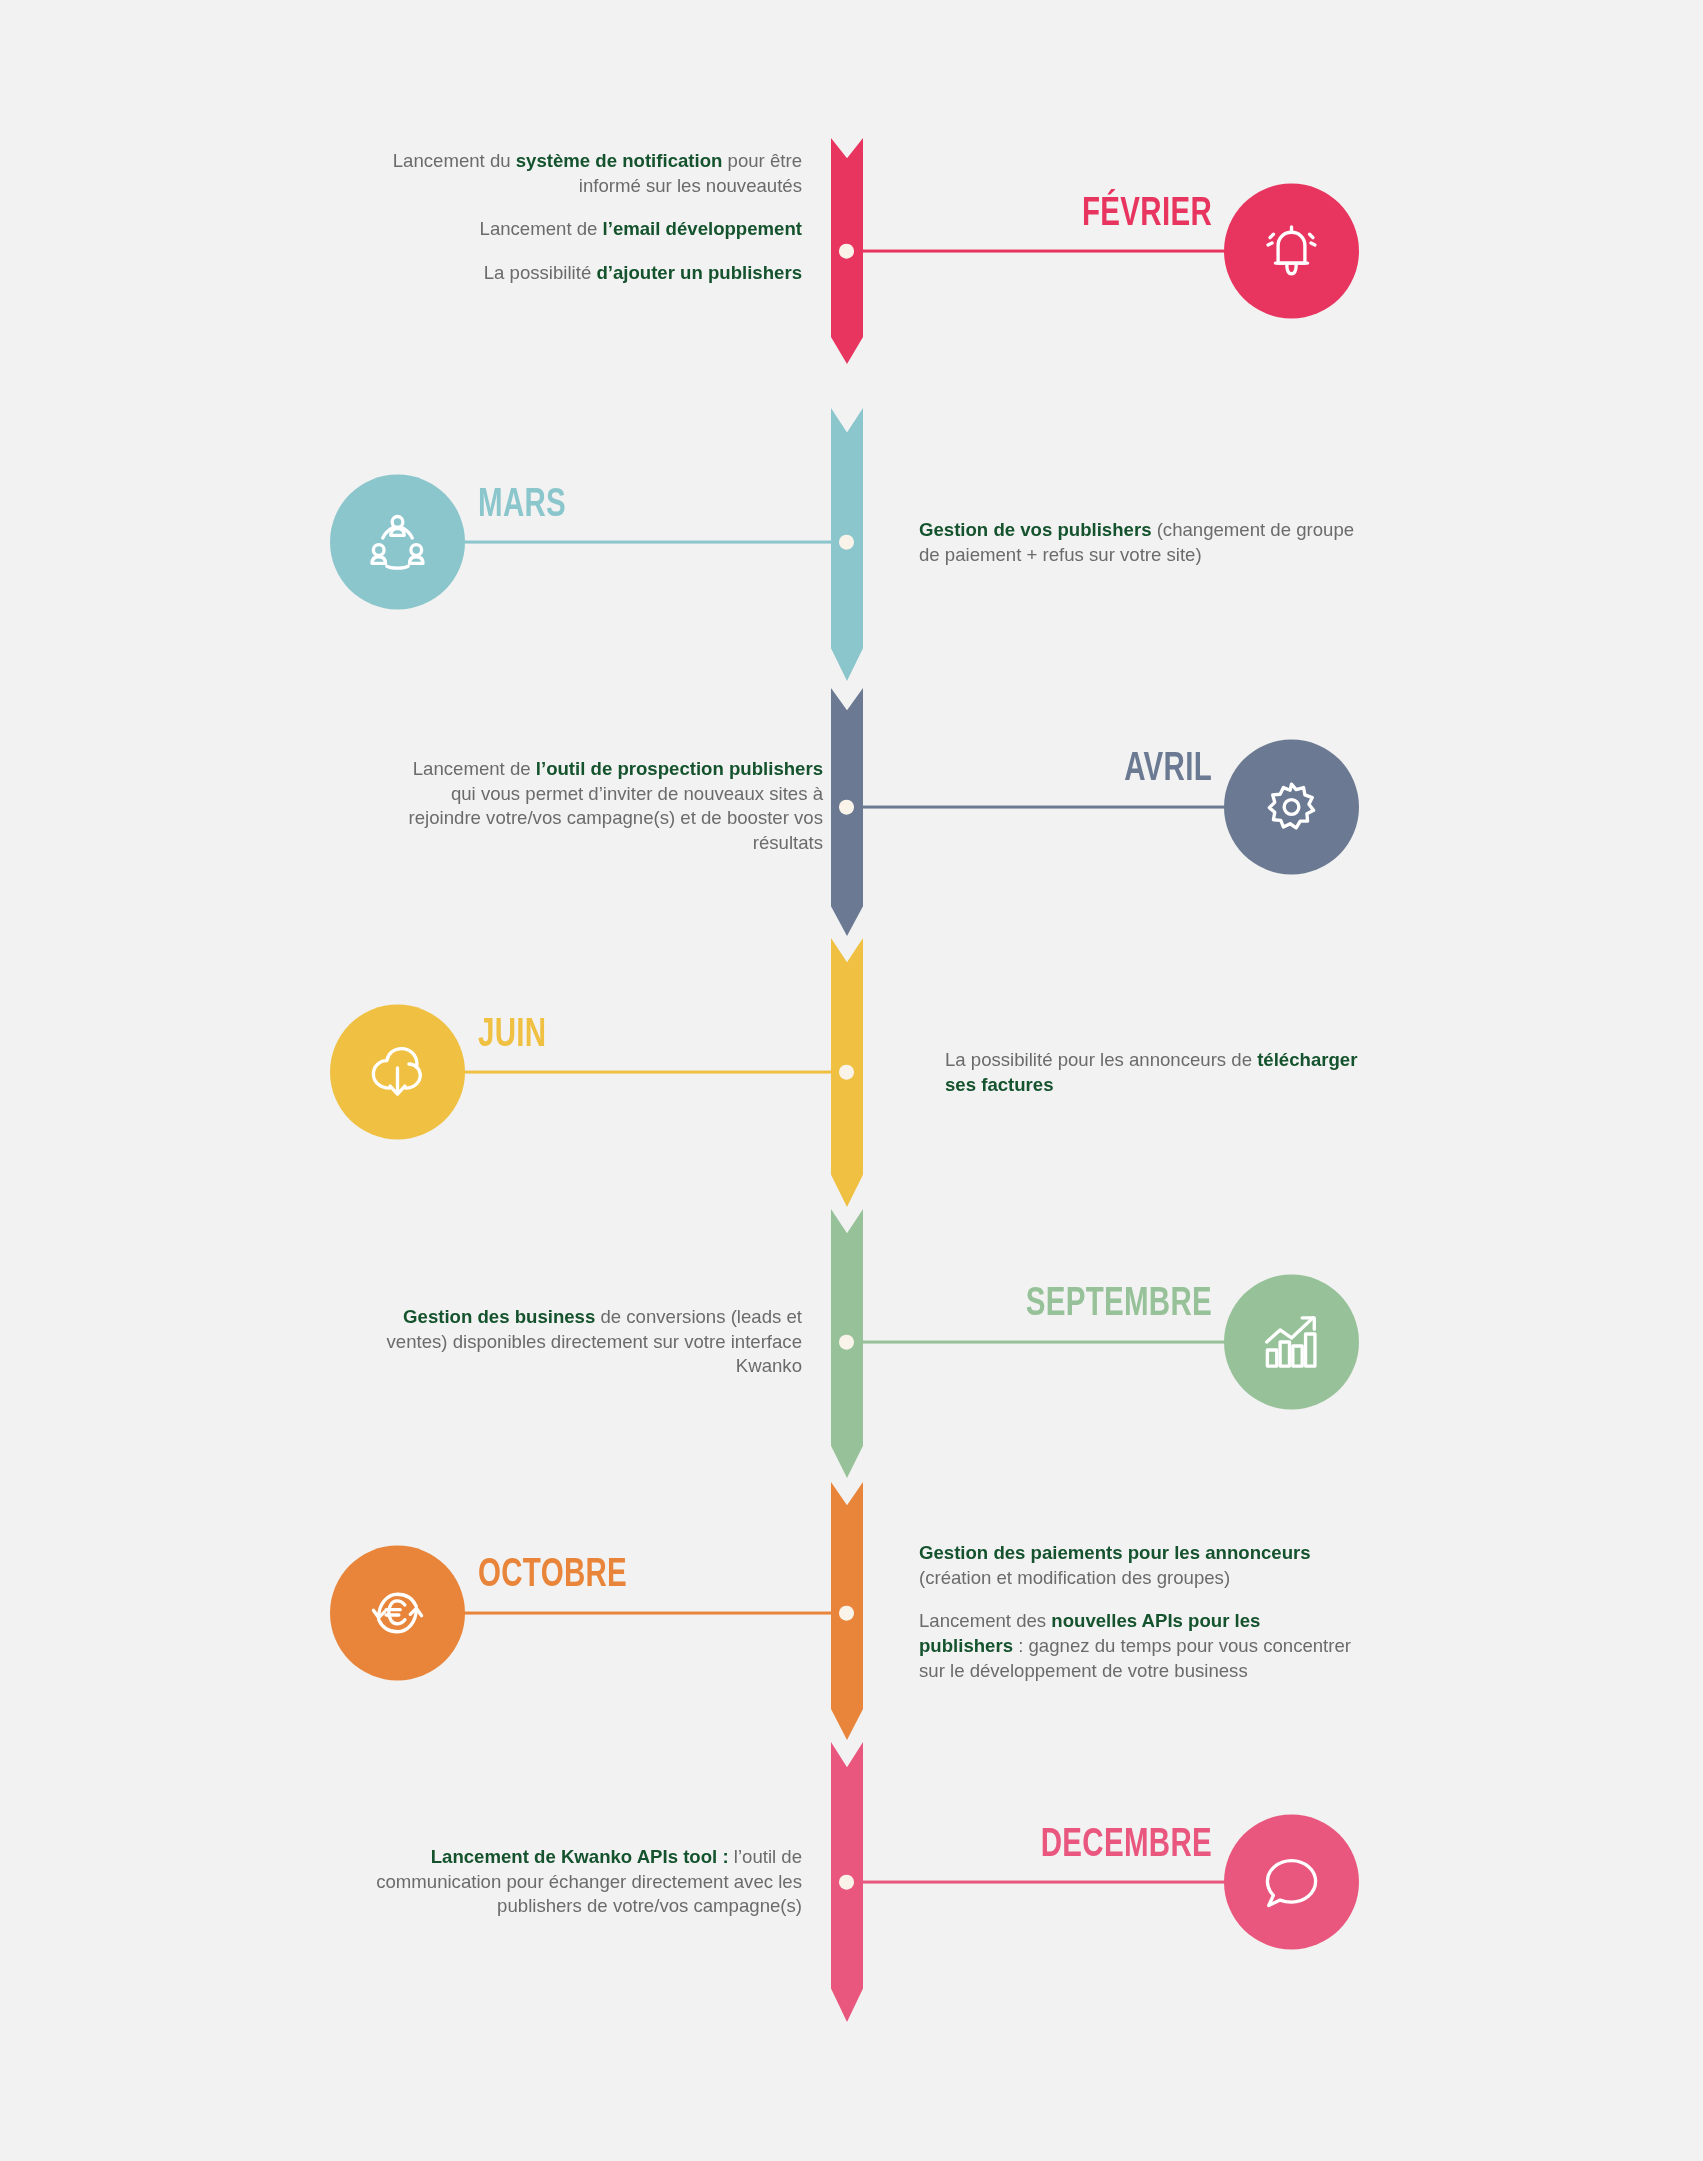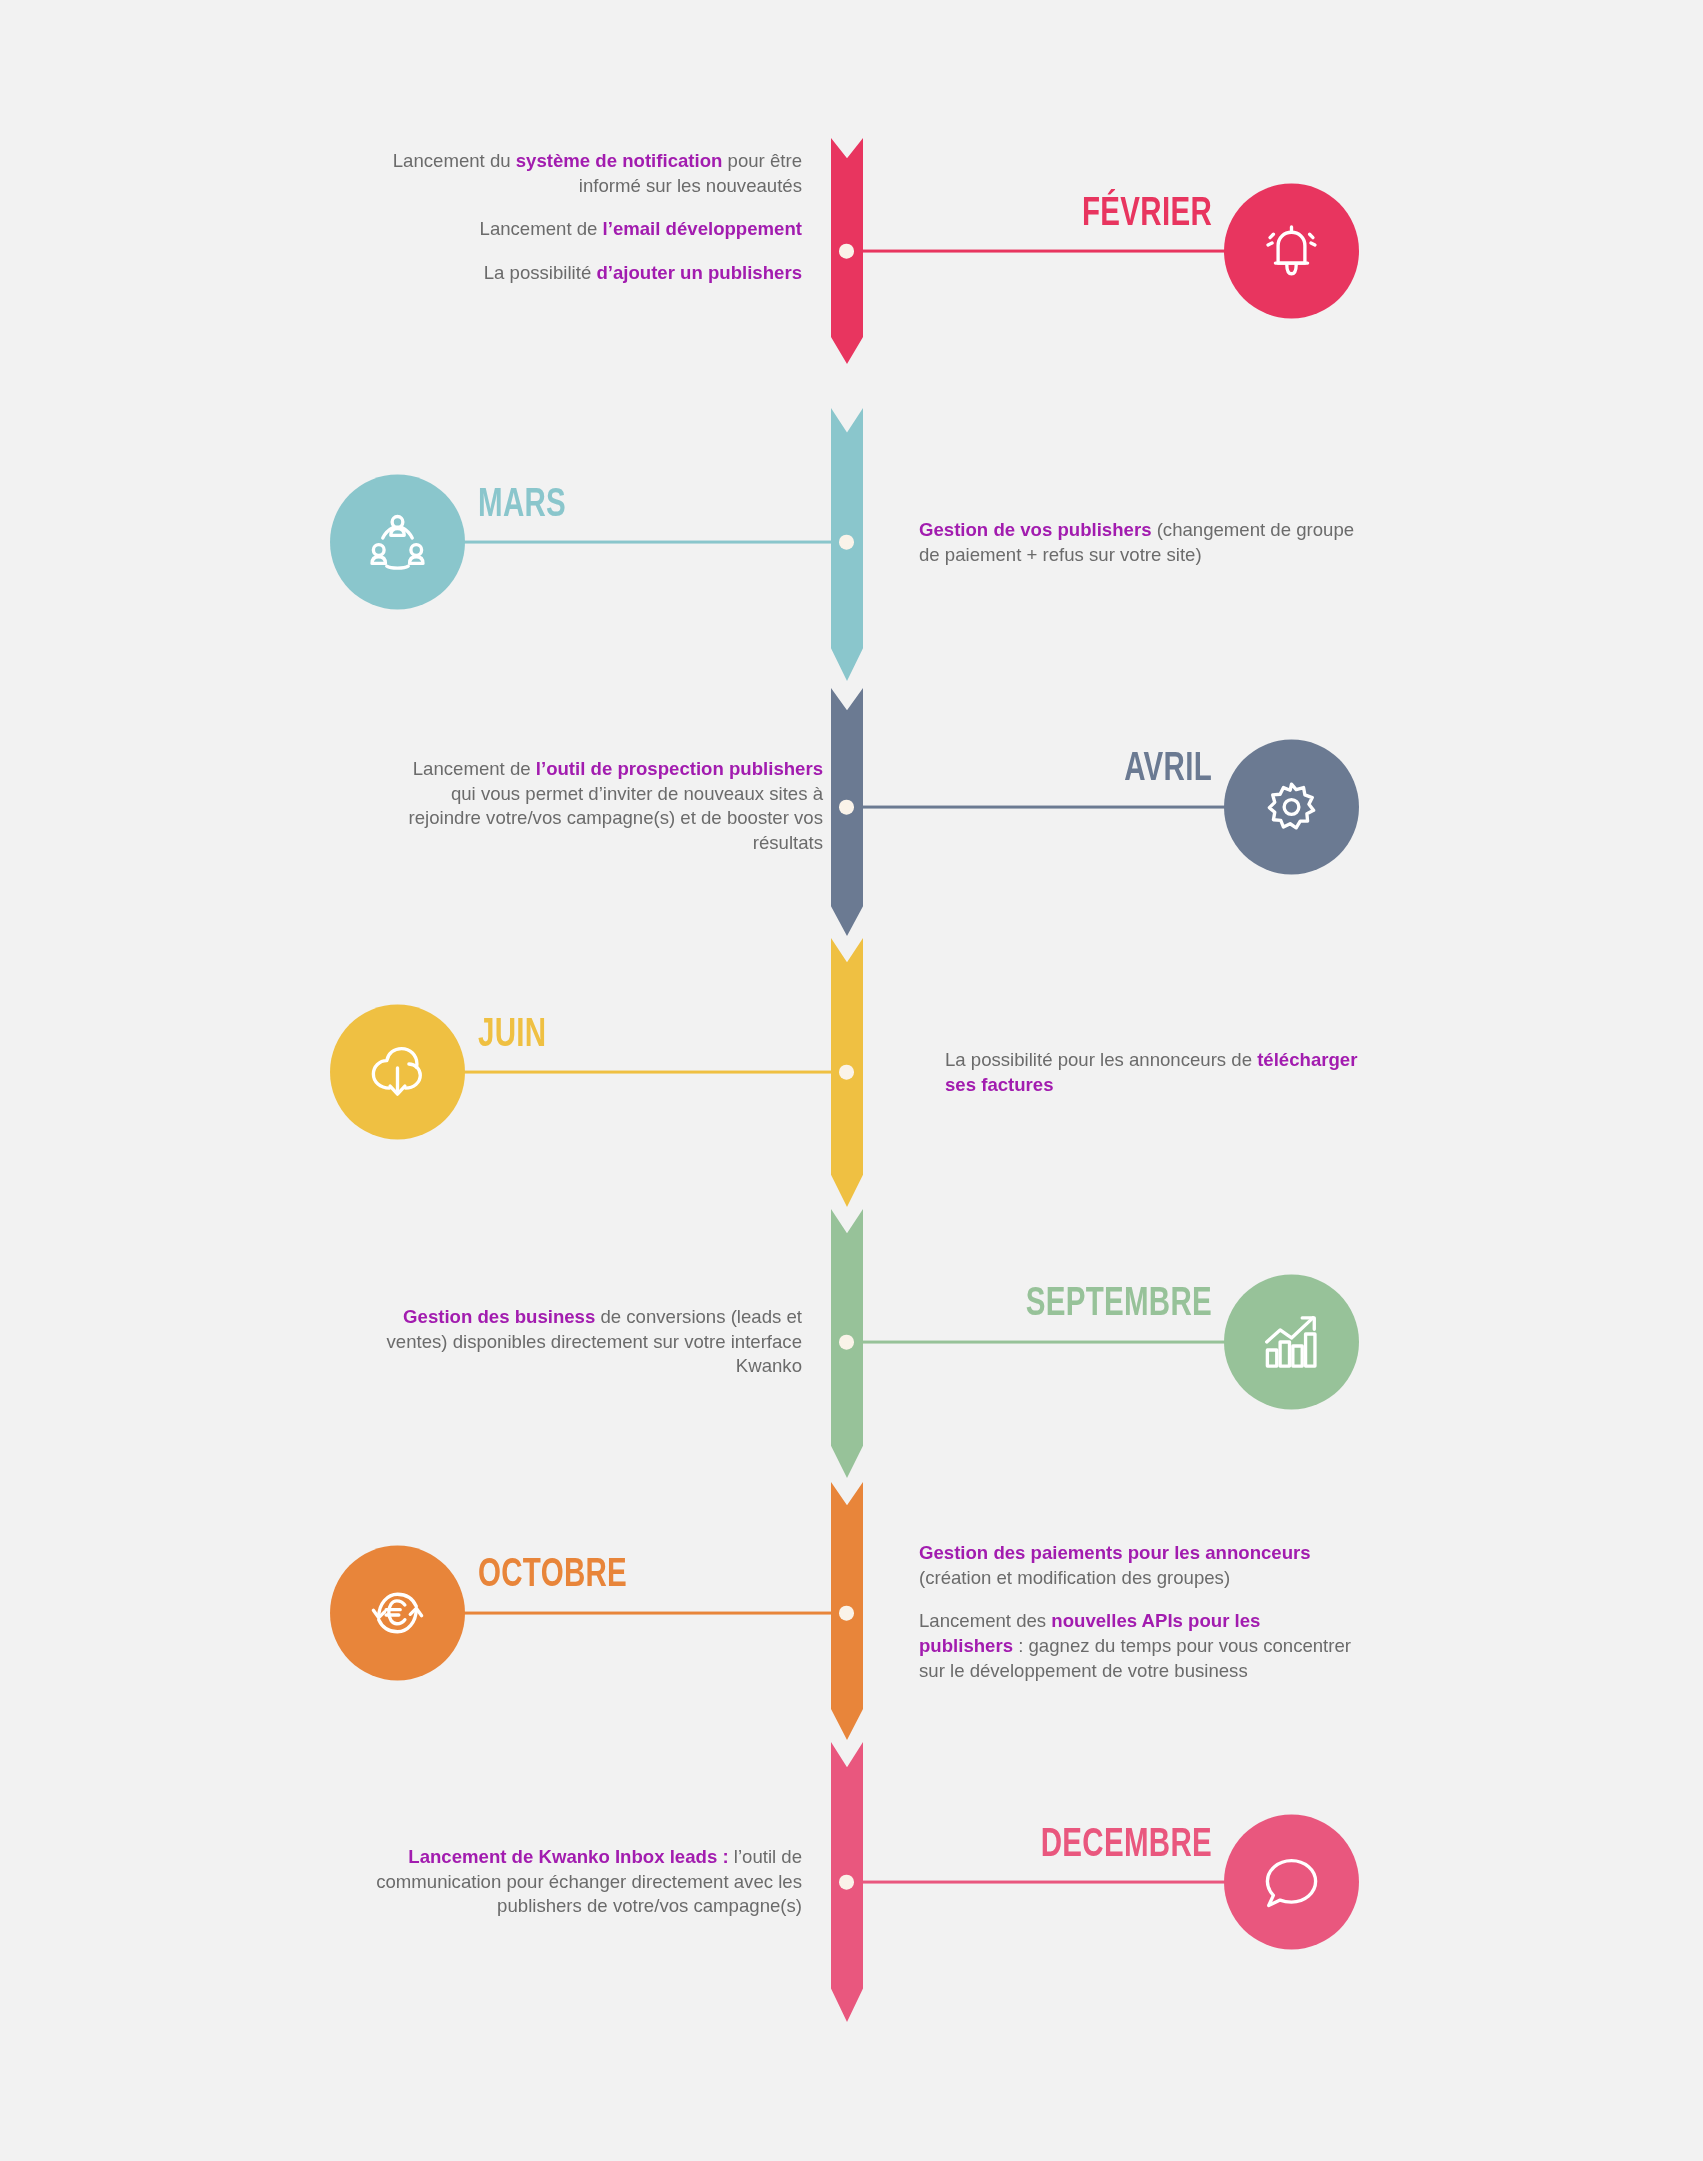--- a/index.html
+++ b/index.html
@@ -85,21 +85,21 @@
     position: absolute;
     font-size: 18.6px;
     line-height: 1.33;
     color: #6b6b6b;
     width: 437px;
   }
   .desc.align-right { text-align: right; }
   .desc.align-left  { text-align: left; }
   .desc p { margin: 0 0 19px 0; }
   .desc p:last-child { margin-bottom: 0; }
-  .desc b { font-weight: 700; color: #a21caf; }
+  .desc b { font-weight: 700; color: #14532d; }
 </style>
 </head>
 <body>
 
 <div id="timeline-root" style="background: rgb(242, 242, 242);">
     <div class="spine-seg" style="top: 138px; height: 226px;">
       <div class="spine-body" style="background: rgb(232, 53, 95);"></div>
     </div>
     <div class="connector" style="background: rgb(232, 53, 95); top: 251px; left: 861px; width: 430px;"></div>
     <div class="spine-dot" style="top: 251px; background: rgb(250, 243, 233);"></div>
@@ -234,16 +234,16 @@
     <div class="spine-dot" style="top: 1882px; background: rgb(250, 243, 233);"></div>
     <div class="month-circle" style="background: rgb(233, 87, 126); top: 1882px; left: 1224px;">
       <span>
         <svg viewBox="0 0 100 100" fill="none" stroke="#fff" stroke-width="5" stroke-linecap="round" stroke-linejoin="round">
     <path d="M50 18 C70 18 86 32 86 49 C86 66 70 80 50 80 C44 80 38 79 33 77 L16 85 L23 70 C17 64 14 57 14 49 C14 32 30 18 50 18 Z"></path>
   </svg>
       </span>
     </div>
     <div class="month-label lbl-right" style="color: rgb(233, 87, 126); top: 1822px; left: 892px; width: 320px;">DECEMBRE</div>
     <div class="desc align-right" style="left: 365px; top: 1845px;">
-      <p><b>Lancement de Kwanko Inbox leads :</b> l’outil de communication pour échanger directement avec les publishers de votre/vos campagne(s)</p>
+      <p><b>Lancement de Kwanko APIs tool :</b> l’outil de communication pour échanger directement avec les publishers de votre/vos campagne(s)</p>
     </div>
   </div>
 
 
 </body></html>

